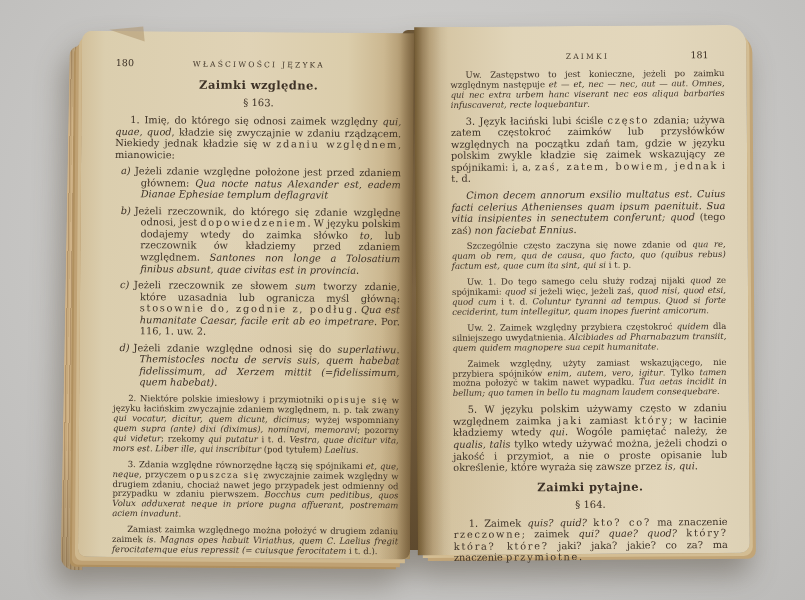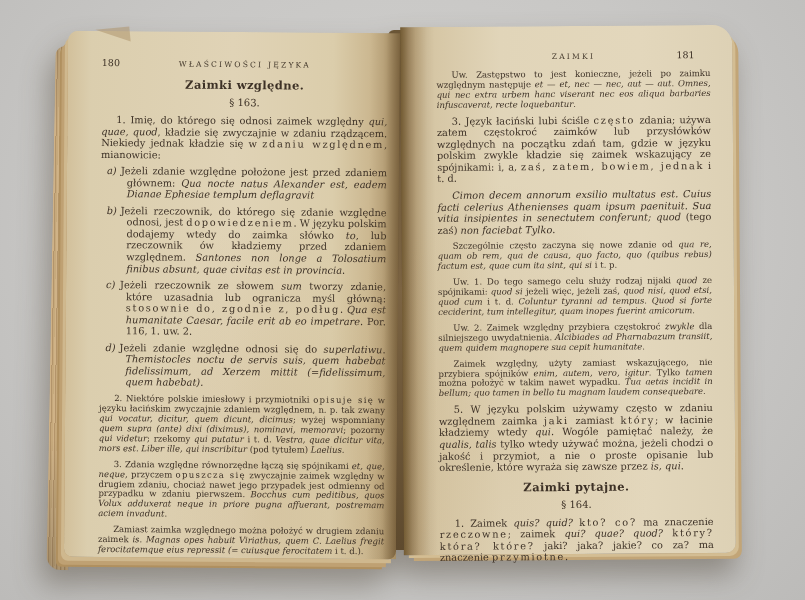--- a/index.html
+++ b/index.html
@@ -1,21 +1,21 @@
 <!DOCTYPE html>
 <html style="--ink: #3d3126; --paper: #e0d3b6; --paper_edge: #c2a478; --background: #c8c7c5; --gutter: #6a5536;"><head>
 <meta charset="utf-8">
 <style>
   html,body{margin:0;padding:0;width:805px;height:600px;overflow:hidden;}
   body{
     font-family:"DejaVu Serif", serif;
     background:radial-gradient(ellipse at 50% 38%, #d2d1cf 0%, #c8c7c5 55%, #bcbbb9 100%);
     position:relative;
   }
-  .book{position:absolute;left:66px;top:24px;width:668px;height:534px;
+  .book{position:absolute;left:80px;top:24px;width:668px;height:534px;
     filter:drop-shadow(-6px 16px 14px rgba(60,50,35,.38));}
   .gutter{position:absolute;left:322px;top:6px;bottom:8px;width:24px;
     background:linear-gradient(180deg,#6a5536,#7b6342 50%,#5e4a2e);border-radius:6px;}
   .page{position:absolute;color:var(--ink,#3d3126);}
   .page-left{
     left:0;top:8px;width:332px;height:526px;
     transform:rotate(.45deg);
     border-radius:10px 0 0 8px;
     background:
       radial-gradient(ellipse at 62% 92%, rgba(185,155,105,.22), transparent 45%),
@@ -102,24 +102,24 @@
   <div class="page page-right">
     <div class="inner">
       <div class="page-head">
         <span class="pnum"></span>
         <span class="rhead">ZAIMKI</span>
         <span class="pnum">181</span>
       </div>
       <div class="page-body">
           <p class="para small"><span class="">Uw. Zastępstwo to jest konieczne, jeżeli po zaimku względnym następuje </span><span class="it">et — et, nec — nec, aut — aut</span><span class="">. </span><span class="it">Omnes, qui nec extra urbem hanc viserant nec eos aliqua barbaries infuscaverat, recte loquebantur</span><span class="">.</span></p>
           <p class="para"><span class="">3. Język łaciński lubi ściśle </span><span class="spc">często</span><span class=""> zdania; używa zatem częstokroć zaimków lub przysłówków względnych na początku zdań tam, gdzie w języku polskim zwykle kładzie się zaimek wskazujący ze spójnikami: i, a, </span><span class="spc">zaś, zatem, bowiem, jednak</span><span class=""> i t. d.</span></p>
-          <p class="para"><span class="it">Cimon decem annorum exsilio multatus est. Cuius facti celerius Athenienses quam ipsum paenituit. Sua vitia insipientes in senectutem conferunt; quod</span><span class=""> (tego zaś) </span><span class="it">non faciebat Tylko</span><span class="">.</span></p>
+          <p class="para"><span class="it">Cimon decem annorum exsilio multatus est. Cuius facti celerius Athenienses quam ipsum paenituit. Sua vitia insipientes in senectutem conferunt; quod</span><span class=""> (tego zaś) </span><span class="it">non faciebat Ennius</span><span class="">.</span></p>
           <p class="para small"><span class="">Szczególnie często zaczyna się nowe zdanie od </span><span class="it">qua re, quam ob rem, qua de causa, quo facto, quo (quibus rebus) factum est, quae cum ita sint, qui si</span><span class=""> i t. p.</span></p>
           <p class="para small"><span class="">Uw. 1. Do tego samego celu służy rodzaj nijaki </span><span class="it">quod</span><span class=""> ze spójnikami: </span><span class="it">quod si</span><span class=""> jeżeli więc, jeżeli zaś, </span><span class="it">quod nisi, quod etsi, quod cum</span><span class=""> i t. d. </span><span class="it">Coluntur tyranni ad tempus. Quod si forte ceciderint, tum intellegitur, quam inopes fuerint amicorum</span><span class="">.</span></p>
-          <p class="para small"><span class="">Uw. 2. Zaimek względny przybiera częstokroć </span><span class="it">zwykle</span><span class=""> dla silniejszego uwydatnienia. </span><span class="it">Alcibiades ad Pharnabazum transiit, quem quidem magnopere sua cepit humanitate</span><span class="">.</span></p>
+          <p class="para small"><span class="">Uw. 2. Zaimek względny przybiera częstokroć </span><span class="it">quidem</span><span class=""> dla silniejszego uwydatnienia. </span><span class="it">Alcibiades ad Pharnabazum transiit, quem quidem magnopere sua cepit humanitate</span><span class="">.</span></p>
           <p class="para small"><span class="">Zaimek względny, użyty zamiast wskazującego, nie przybiera spójników </span><span class="it">enim, autem, vero, igitur</span><span class="">. Tylko </span><span class="it">tamen</span><span class=""> można położyć w takim nawet wypadku. </span><span class="it">Tua aetas incidit in bellum; quo tamen in bello tu magnam laudem consequebare</span><span class="">.</span></p>
           <p class="para"><span class="">5. W języku polskim używamy często w zdaniu względnem zaimka </span><span class="spc">jaki</span><span class=""> zamiast </span><span class="spc">który</span><span class="">; w łacinie kładziemy wtedy </span><span class="it">qui</span><span class="">. Wogóle pamiętać należy, że </span><span class="it">qualis, talis</span><span class=""> tylko wtedy używać można, jeżeli chodzi o jakość i przymiot, a nie o proste opisanie lub określenie, które wyraża się zawsze przez </span><span class="it">is, qui</span><span class="">.</span></p>
           <div class="sec-heading">Zaimki pytajne.</div>
           <div class="sec-sub">§ 164.</div>
           <p class="para"><span class="">1. Zaimek </span><span class="it">quis? quid?</span><span class=""> </span><span class="spc">kto? co?</span><span class=""> ma znaczenie </span><span class="spc">rzeczowne</span><span class="">; zaimek </span><span class="it">qui? quae? quod?</span><span class=""> </span><span class="spc">który? która? które?</span><span class=""> jaki? jaka? jakie? co za? ma znaczenie </span><span class="spc">przymiotne</span><span class="">.</span></p>
         </div>
     </div>
   </div>
 </div>
 

